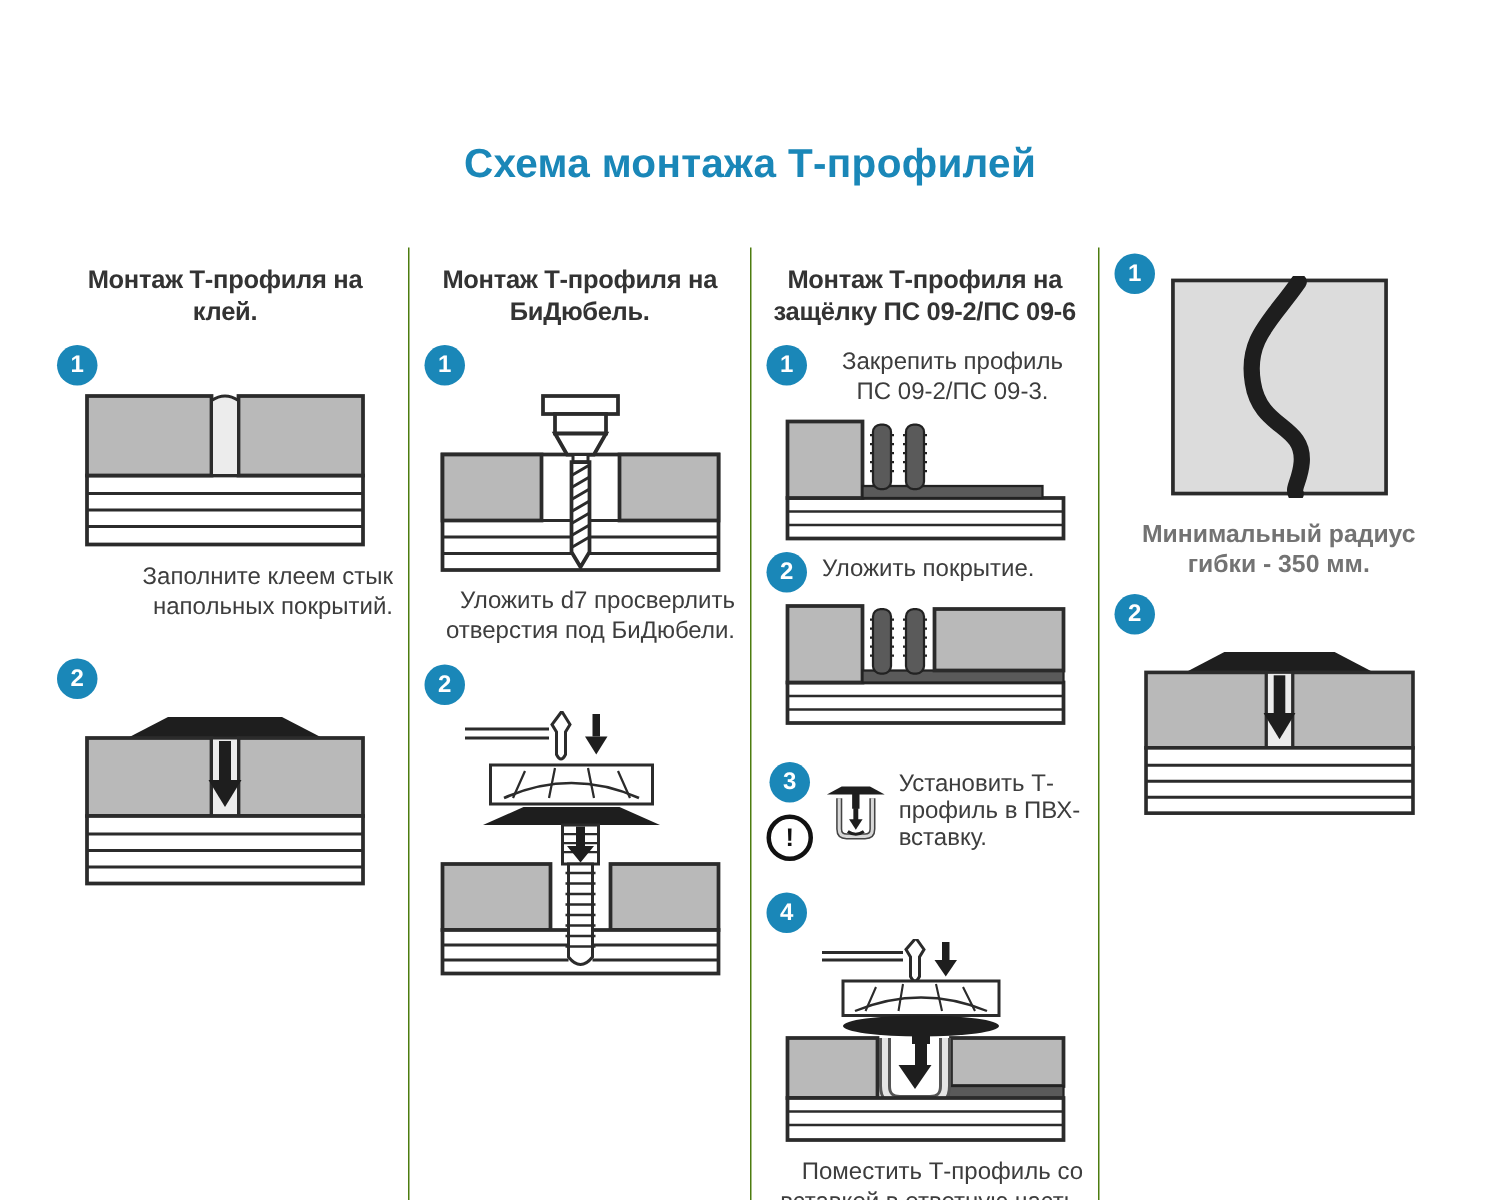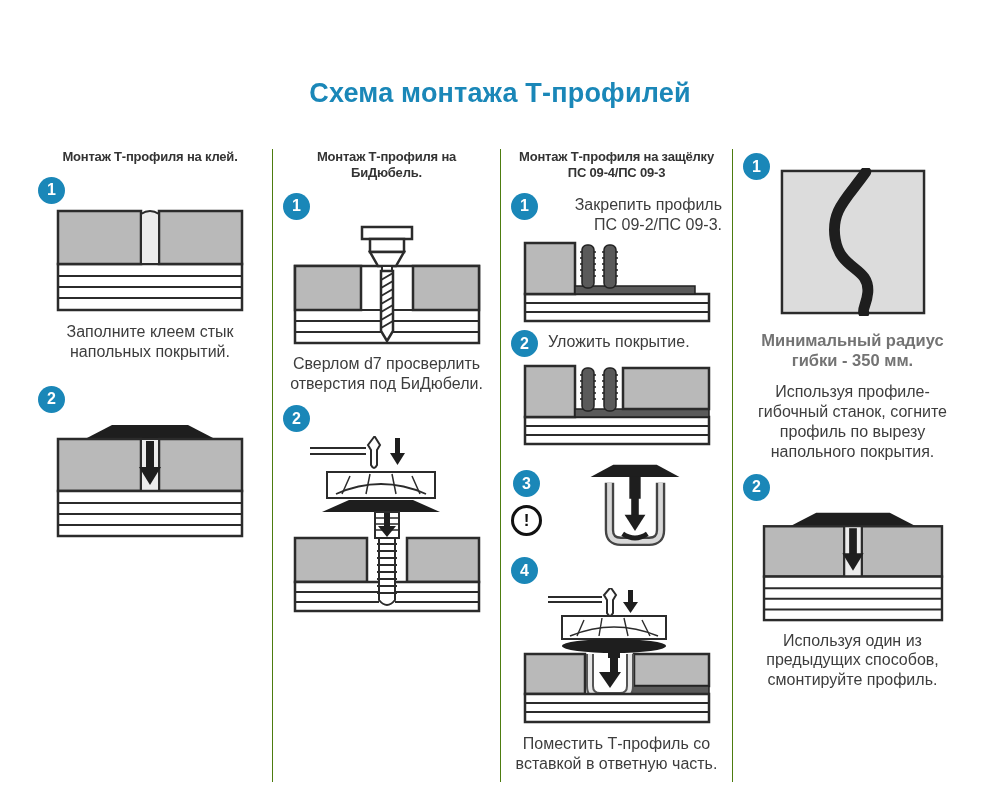--- a/index.html
+++ b/index.html
@@ -2,43 +2,43 @@
 <html><head>
 <meta charset="utf-8">
 <style>
   html,body{margin:0;padding:0;}
   body{
     width:1000px;height:800px;background:#ffffff;overflow:hidden;
     font-family:"Liberation Sans", sans-serif;color:#3d3d3d;
   }
   .page{width:1000px;height:800px;position:relative;}
   .page-title{
-    text-align:center;margin:0;padding-top:78px;
+    text-align:center;margin:16px;padding-top:78px;
     font-size:27px;font-weight:bold;color:#1a87b8;letter-spacing:.2px;
   }
   .grid{
     display:grid;grid-template-columns:244px 228px 232px 240px;
     margin:40px 0 0 28px;
   }
   .col{padding:0 10px;display:flex;flex-direction:column;align-items:center;}
   .col + .col{border-left:1px solid #4d7c0f;}
   .col-header{
-    font-size:13px;font-weight:bold;color:#333;text-align:center;
-    margin:0 0 8px 0;line-height:1.22;letter-spacing:-0.2px;
+    font-size:17px;font-weight:bold;color:#333;text-align:center;
+    margin:12px 0 8px 0;line-height:1.22;letter-spacing:-0.2px;
   }
   .badge-row{width:100%;display:flex;justify-content:flex-start;margin:4px 0 2px 0;}
   .badge{
     width:27px;height:27px;border-radius:50%;background:#1a87b8;color:#fff;
     font-size:16px;font-weight:bold;display:flex;align-items:center;justify-content:center;
     flex:0 0 27px;
   }
-  .caption{font-size:16px;line-height:1.24;text-align:center;margin:6px 0 8px 0;}
+  .caption{font-size:16px;line-height:1.24;text-align:right;margin:6px 0 8px 0;}
   .bold-note{font-size:16.5px;font-weight:bold;color:#737373;text-align:center;margin:12px 0 6px 0;line-height:1.22;}
   .step-row{width:100%;display:flex;gap:10px;align-items:flex-start;margin:4px 0 4px 0;}
-  .step-row .step-label{font-size:16px;line-height:1.24;text-align:right;margin:2px 0 0 0;}
+  .step-row .step-label{font-size:16px;line-height:1.24;text-align:center;margin:2px 0 0 0;}
   .step3-row{width:100%;display:flex;gap:6px;align-items:center;margin:6px 0 2px 0;}
   .badge-stack{display:flex;flex-direction:column;gap:8px;align-items:center;}
   .warning-icon{
     width:25px;height:25px;border-radius:50%;border:3px solid #111;color:#111;
     font-weight:bold;font-size:17px;display:flex;align-items:center;justify-content:center;
   }
   svg{display:block;margin:2px auto;}
 </style>
 </head>
 <body>
@@ -95,21 +95,21 @@
         <rect x="3" y="42" width="66" height="44" fill="#b9b9b9" stroke="#2b2b2b" stroke-width="2.5"></rect>
         <rect x="121" y="42" width="66" height="44" fill="#b9b9b9" stroke="#2b2b2b" stroke-width="2.5"></rect>
         <line x1="69" y1="86" x2="121" y2="86" stroke="#2b2b2b" stroke-width="2"></line>
         <rect x="70" y="3" width="50" height="12" fill="#fff" stroke="#2b2b2b" stroke-width="2.5"></rect>
         <rect x="78" y="15" width="34" height="13" fill="#fff" stroke="#2b2b2b" stroke-width="2.5"></rect>
         <polygon points="78,28 112,28 104,42 86,42" fill="#fff" stroke="#2b2b2b" stroke-width="2.5"></polygon>
         <rect x="90" y="42" width="10" height="5" fill="#fff" stroke="#2b2b2b" stroke-width="2"></rect>
         <path d="M89,47 h12 v60 l-6,10 l-6,-10 z" fill="#fff" stroke="#2b2b2b" stroke-width="2.5"></path>
         <path d="M89,56 L101,49 M89,64 L101,57 M89,72 L101,65 M89,80 L101,73 M89,88 L101,81 M89,96 L101,89 M89,104 L101,97" stroke="#2b2b2b" stroke-width="2"></path>
       </svg>
-      <p class="caption">Сверлом d7 просверлить отверстия под БиДюбели.</p>
+      <p class="caption">Уложить d7 просверлить отверстия под БиДюбели.</p>
 
       <div class="badge-row">
         <div class="badge">2</div>
       </div>
       <svg width="190" height="178" viewBox="0 0 190 178">
         <line x1="18" y1="12" x2="74" y2="12" stroke="#2b2b2b" stroke-width="2"></line>
         <line x1="18" y1="18" x2="74" y2="18" stroke="#2b2b2b" stroke-width="2"></line>
         <path d="M82,1 L76,9 L79,14 L79,29 Q82,35 85,29 L85,14 L88,9 L83,1 Z" fill="#fff" stroke="#2b2b2b" stroke-width="2"></path>
         <rect x="103" y="2" width="5" height="15" fill="#1e1e1e"></rect>
         <polygon points="98,17 113,17 105.5,29" fill="#1e1e1e"></polygon>
@@ -127,21 +127,21 @@
         <line x1="3" y1="156" x2="87" y2="156" stroke="#2b2b2b" stroke-width="2"></line>
         <line x1="103" y1="156" x2="187" y2="156" stroke="#2b2b2b" stroke-width="2"></line>
         <line x1="3" y1="166" x2="87" y2="166" stroke="#2b2b2b" stroke-width="2"></line>
         <line x1="103" y1="166" x2="187" y2="166" stroke="#2b2b2b" stroke-width="2"></line>
         <path d="M87,102 h16 v62 q-8,10 -16,0 z" fill="#fff" stroke="#2b2b2b" stroke-width="2"></path>
         <path d="M85,108 h20 M85,115 h20 M85,122 h20 M85,129 h20 M85,136 h20 M85,143 h20 M85,150 h20 M85,157 h20" stroke="#2b2b2b" stroke-width="1.8"></path>
       </svg>
     </section>
 
     <section class="col">
-      <h2 class="col-header">Монтаж Т-профиля на защёлку ПС 09-4/ПС 09-3</h2>
+      <h2 class="col-header">Монтаж Т-профиля на защёлку ПС 09-2/ПС 09-6</h2>
 
       <div class="step-row">
         <div class="badge">1</div>
         <p class="step-label">Закрепить профиль ПС 09-2/ПС 09-3.</p>
       </div>
       <svg width="190" height="84" viewBox="0 0 190 84">
         <rect x="3" y="54" width="184" height="27" fill="#fff" stroke="#2b2b2b" stroke-width="2.5"></rect>
         <line x1="3" y1="63" x2="187" y2="63" stroke="#2b2b2b" stroke-width="1.8"></line>
         <line x1="3" y1="72" x2="187" y2="72" stroke="#2b2b2b" stroke-width="1.8"></line>
         <rect x="3" y="3" width="50" height="51" fill="#b9b9b9" stroke="#2b2b2b" stroke-width="2.5"></rect>
@@ -176,20 +176,21 @@
         </div>
         <svg width="104" height="92" viewBox="0 0 110 95">
           <path d="M28,26 V76 Q28,88 40,88 H70 Q82,88 82,76 V26" fill="none" stroke="#444" stroke-width="10"></path>
           <path d="M28,26 V76 Q28,88 40,88 H70 Q82,88 82,76 V26" fill="none" stroke="#d8d8d8" stroke-width="5"></path>
           <polygon points="8,20 32,7 78,7 102,20" fill="#1e1e1e"></polygon>
           <rect x="49" y="19" width="12" height="24" fill="#1e1e1e"></rect>
           <rect x="51" y="42" width="8" height="20" fill="#1e1e1e"></rect>
           <polygon points="44,60 66,60 55,77" fill="#1e1e1e"></polygon>
           <path d="M42,80 q13,9 26,0" fill="none" stroke="#1e1e1e" stroke-width="5"></path>
         </svg>
+        <p class="step-label">Установить Т-профиль в ПВХ-вставку.</p>
       </div>
 
       <div class="badge-row">
         <div class="badge">4</div>
       </div>
       <svg width="190" height="138" viewBox="0 0 190 138">
         <line x1="26" y1="9" x2="80" y2="9" stroke="#2b2b2b" stroke-width="2"></line>
         <line x1="26" y1="14" x2="80" y2="14" stroke="#2b2b2b" stroke-width="2"></line>
         <path d="M88,0 L82,7 L85,12 L85,25 Q88,31 91,25 L91,12 L94,7 L89,0 Z" fill="#fff" stroke="#2b2b2b" stroke-width="2"></path>
         <rect x="106" y="2" width="5" height="12" fill="#1e1e1e"></rect>
@@ -216,34 +217,32 @@
     <section class="col">
 
       <div class="badge-row">
         <div class="badge">1</div>
       </div>
       <svg width="148" height="148" viewBox="0 0 150 150" style="margin-top:-14px">
         <rect x="3" y="3" width="144" height="144" fill="#dcdcdc" stroke="#2b2b2b" stroke-width="2.5"></rect>
         <path d="M88,4 C70,30 52,42 57,72 C62,104 92,100 90,126 C89,138 84,143 86,147" fill="none" stroke="#1e1e1e" stroke-width="11" stroke-linecap="round"></path>
       </svg>
       <p class="bold-note">Минимальный радиус гибки - 350 мм.</p>
-      <p class="caption">Используя профиле-гибочный станок, согните профиль по вырезу напольного покрытия.</p>
 
       <div class="badge-row">
         <div class="badge">2</div>
       </div>
       <svg width="190" height="118" viewBox="0 0 190 122">
         <polygon points="30,22 57,8 133,8 160,22" fill="#1e1e1e"></polygon>
         <rect x="3" y="22" width="83" height="52" fill="#b9b9b9" stroke="#2b2b2b" stroke-width="2.5"></rect>
         <rect x="104" y="22" width="83" height="52" fill="#b9b9b9" stroke="#2b2b2b" stroke-width="2.5"></rect>
         <rect x="86" y="22" width="18" height="52" fill="#ececec" stroke="#2b2b2b" stroke-width="2"></rect>
         <rect x="91" y="24" width="8" height="28" fill="#1e1e1e"></rect>
         <polygon points="84,50 106,50 95,68" fill="#1e1e1e"></polygon>
         <rect x="3" y="74" width="184" height="45" fill="#fff" stroke="#2b2b2b" stroke-width="2.5"></rect>
         <line x1="3" y1="86" x2="187" y2="86" stroke="#2b2b2b" stroke-width="2"></line>
         <line x1="3" y1="97" x2="187" y2="97" stroke="#2b2b2b" stroke-width="2"></line>
         <line x1="3" y1="108" x2="187" y2="108" stroke="#2b2b2b" stroke-width="2"></line>
       </svg>
-      <p class="caption">Используя один из предыдущих способов, смонтируйте профиль.</p>
     </section>
 
   </div>
 </div>
 
 </body></html>

